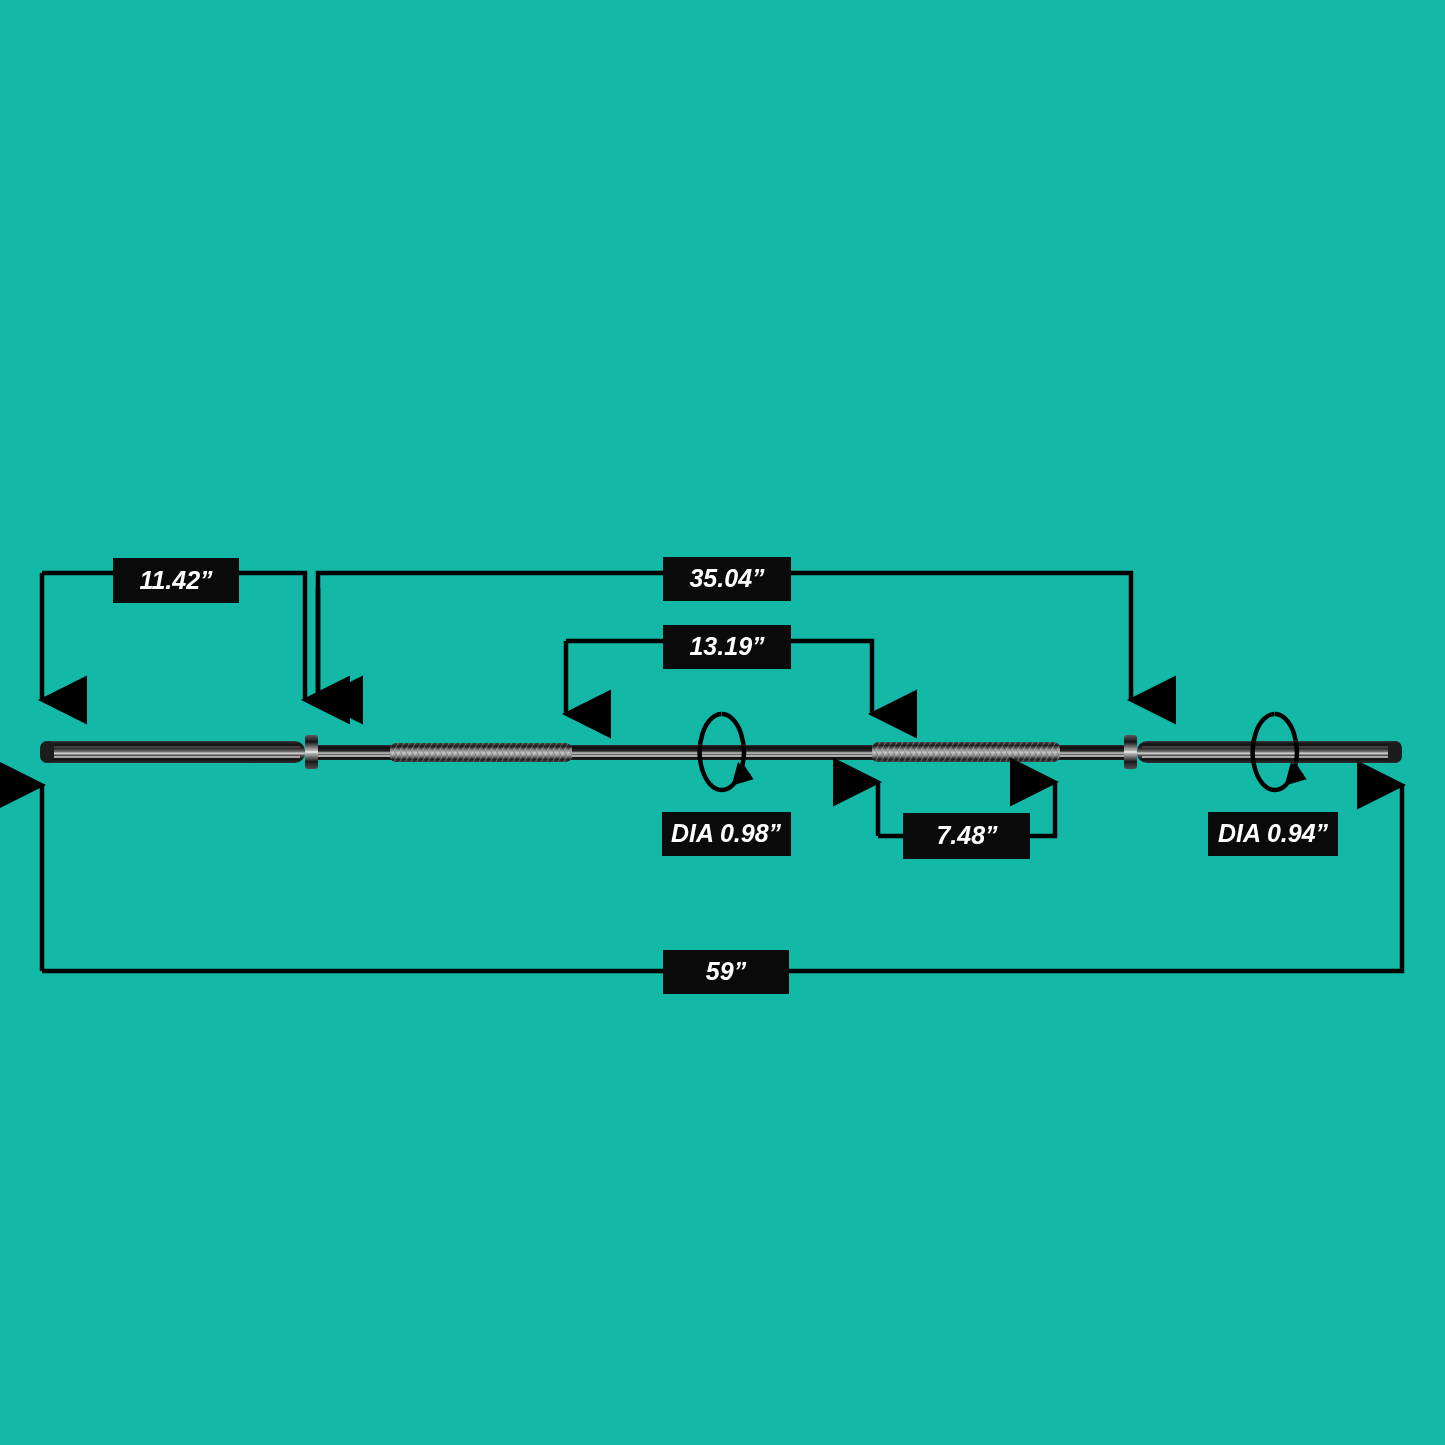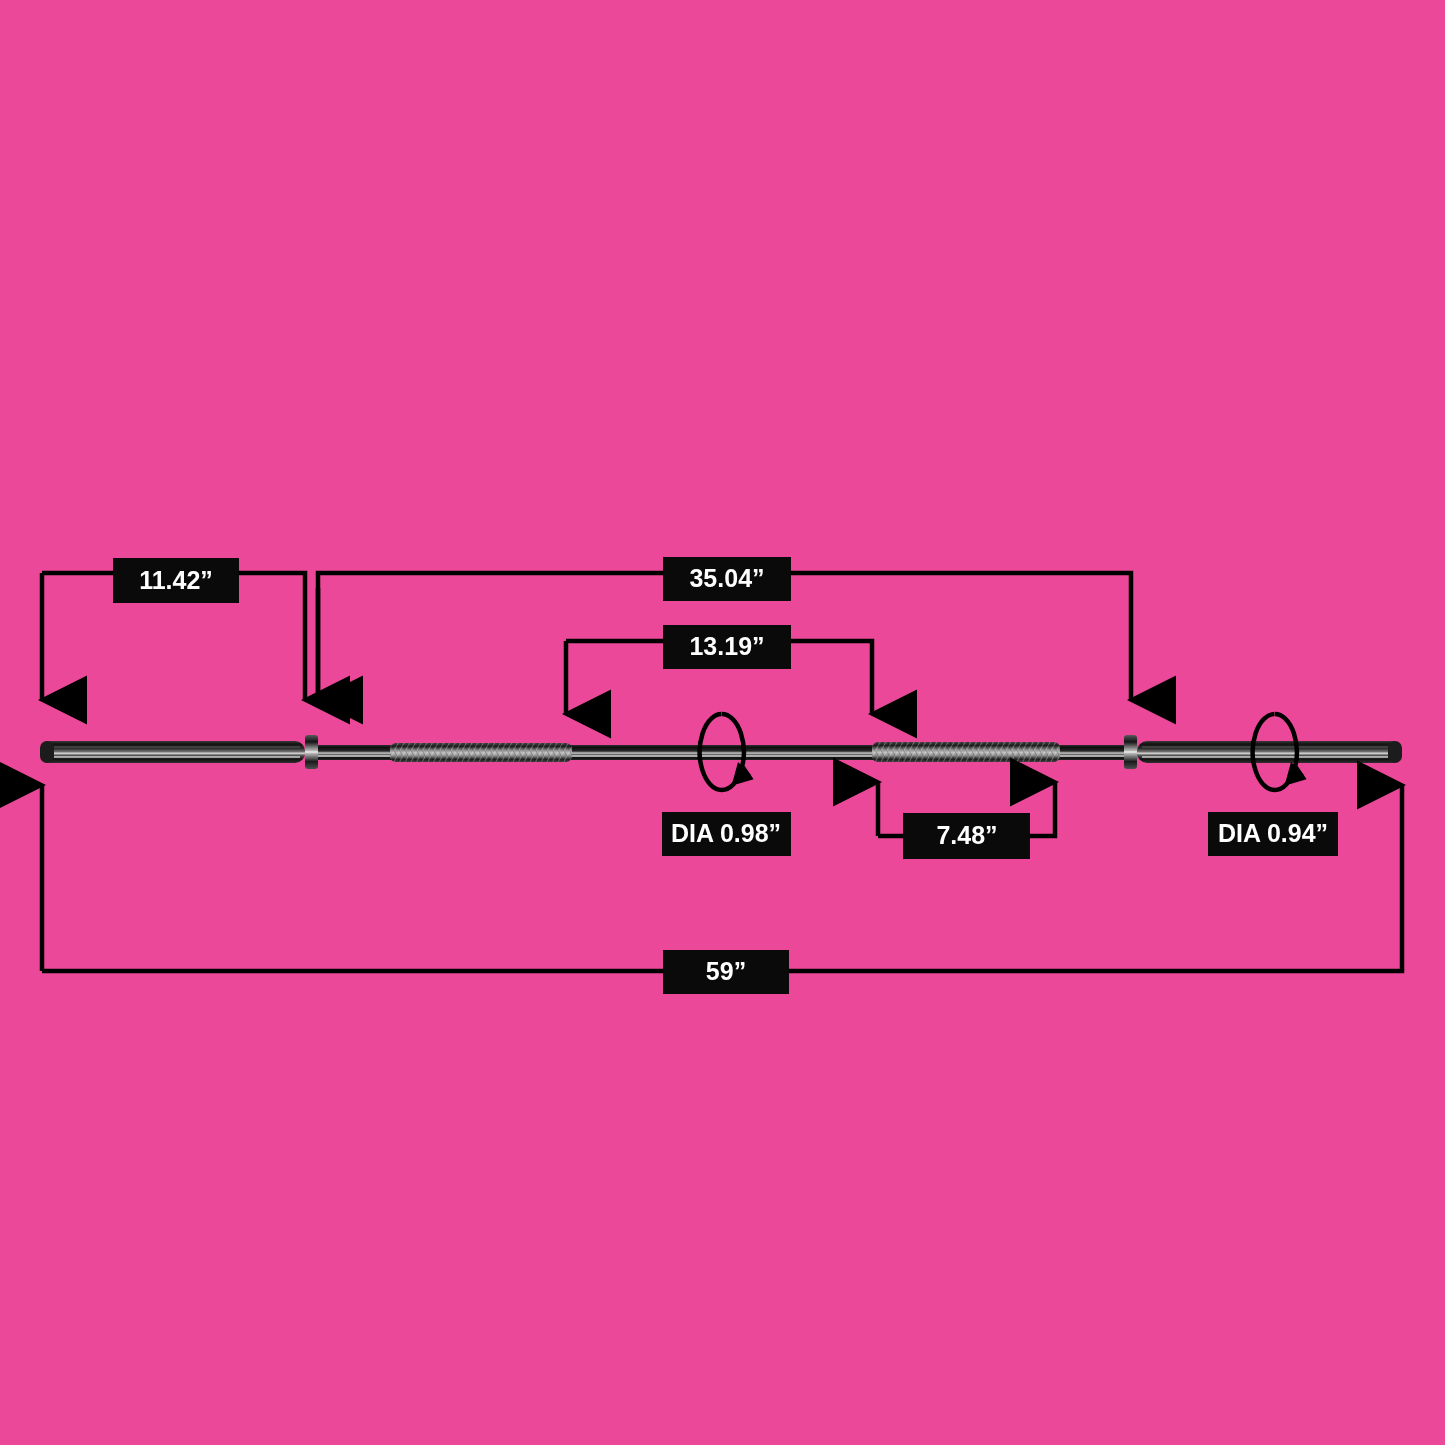--- a/index.html
+++ b/index.html
@@ -7,22 +7,23 @@
     padding: 0;
     background: #ffffff;
   }
   body {
     font-family: "Liberation Sans", sans-serif;
   }
   #stage {
     position: relative;
     width: 1445px;
     height: 1445px;
-    background: #ec4899;
+    background: #14b8a6;
     overflow: hidden;
+    font-style: italic;
   }
   #diagram-svg {
     position: absolute;
     left: 0;
     top: 0;
     width: 1445px;
     height: 1445px;
   }
   .dim-label-text {
     font-family: "Liberation Sans", sans-serif;

